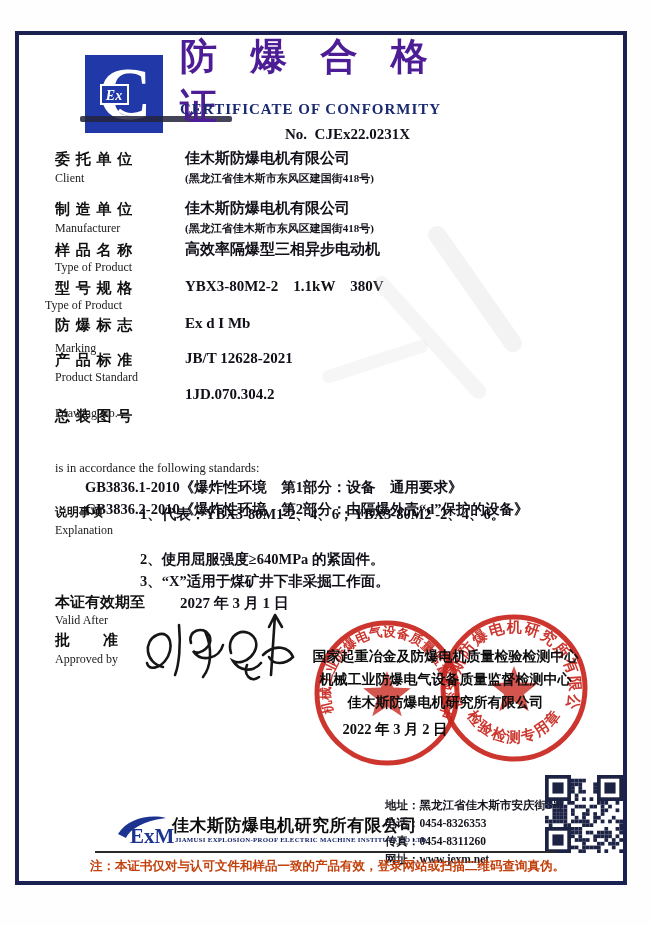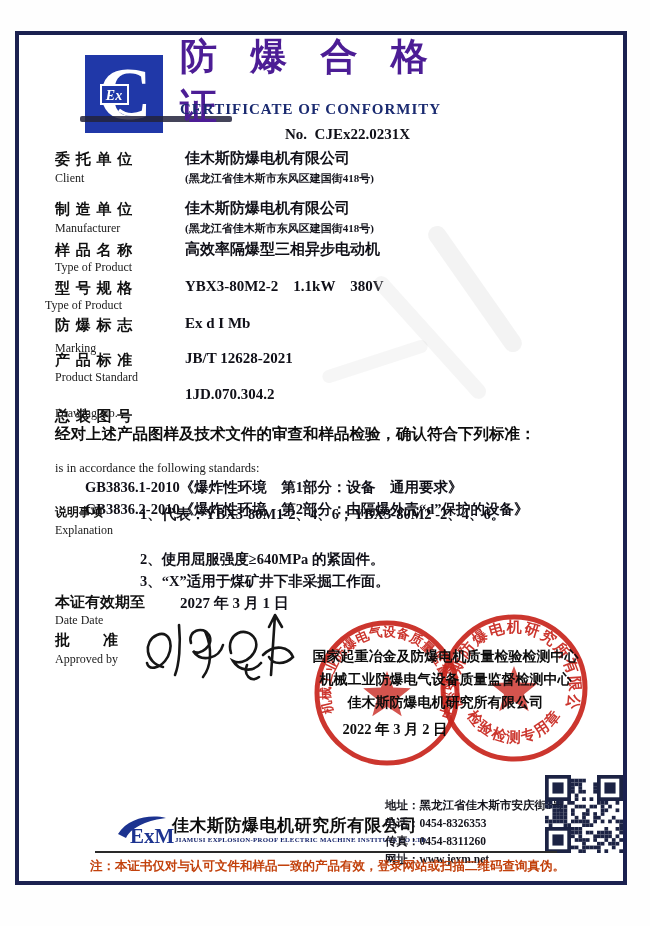--- a/index.html
+++ b/index.html
@@ -68,33 +68,32 @@
   <div class="abs val" style="left:185px;top:350px;">JB/T 12628-2021</div>
 
   <div class="abs zh-label" style="left:55px;top:407px;">总 装 图 号</div>
   <div class="abs en-label" style="left:55px;top:406px;">Drawing No.</div>
   <div class="abs val" style="left:185px;top:386px;">1JD.070.304.2</div>
 
   <div class="abs wm" style="left:400px;top:280px;width:150px;height:18px;transform:rotate(55deg);opacity:.22;"></div>
   <div class="abs wm" style="left:350px;top:330px;width:160px;height:15px;transform:rotate(48deg);opacity:.18;"></div>
   <div class="abs wm" style="left:320px;top:355px;width:110px;height:13px;transform:rotate(-18deg);opacity:.16;"></div>
 
-  <div class="abs" style="left:55px;top:424px;width:545px;font-size:15.5px;font-weight:bold;color:#0d0d0d;">经对上述产品图样及技术文件的审查和样品检验，确认符合下列标准：</div>
   <div class="abs" style="left:55px;top:461px;font-size:12.5px;">is in accordance the following standards:</div>
   <div class="abs val" style="left:85px;top:478px;font-size:14.5px;">GB3836.1-2010《爆炸性环境　第1部分：设备　通用要求》</div>
   <div class="abs val" style="left:85px;top:500px;font-size:14.5px;">GB3836.2-2010《爆炸性环境　第2部分：由隔爆外壳“d”保护的设备》</div>
 
   <div class="abs zh-label" style="left:55px;top:504px;letter-spacing:0;font-size:12px;">说明事项</div>
   <div class="abs en-label" style="left:55px;top:523px;">Explanation</div>
   <div class="abs val" style="left:140px;top:505px;font-size:14.5px;">1、代表：YBX3-80M1-2、4、6；YBX3-80M2 -2、4、6。</div>
   <div class="abs val" style="left:140px;top:550px;font-size:14.5px;">2、使用屈服强度≥640MPa 的紧固件。</div>
   <div class="abs val" style="left:140px;top:572px;font-size:14.5px;">3、“X”适用于煤矿井下非采掘工作面。</div>
 
   <div class="abs zh-label" style="left:55px;top:593px;letter-spacing:0;">本证有效期至</div>
-  <div class="abs en-label" style="left:55px;top:613px;">Date Date</div>
+  <div class="abs en-label" style="left:55px;top:613px;">Valid After</div>
   <div class="abs val" style="left:180px;top:594px;">2027 年 3 月 1 日</div>
 
   <div class="abs zh-label" style="left:55px;top:631px;">批　　准</div>
   <div class="abs en-label" style="left:55px;top:652px;">Approved by</div>
 
   <div class="abs" style="left:135px;top:605px;z-index:3;">
     <svg width="165" height="85" viewBox="0 0 165 85">
       <g stroke="#161616" stroke-width="2.6" fill="none" stroke-linecap="round">
         <path d="M28,62 C10,58 8,36 22,30 C36,24 40,44 30,56 C24,63 14,66 12,58"></path>
         <path d="M44,20 C46,40 44,60 40,70"></path>

